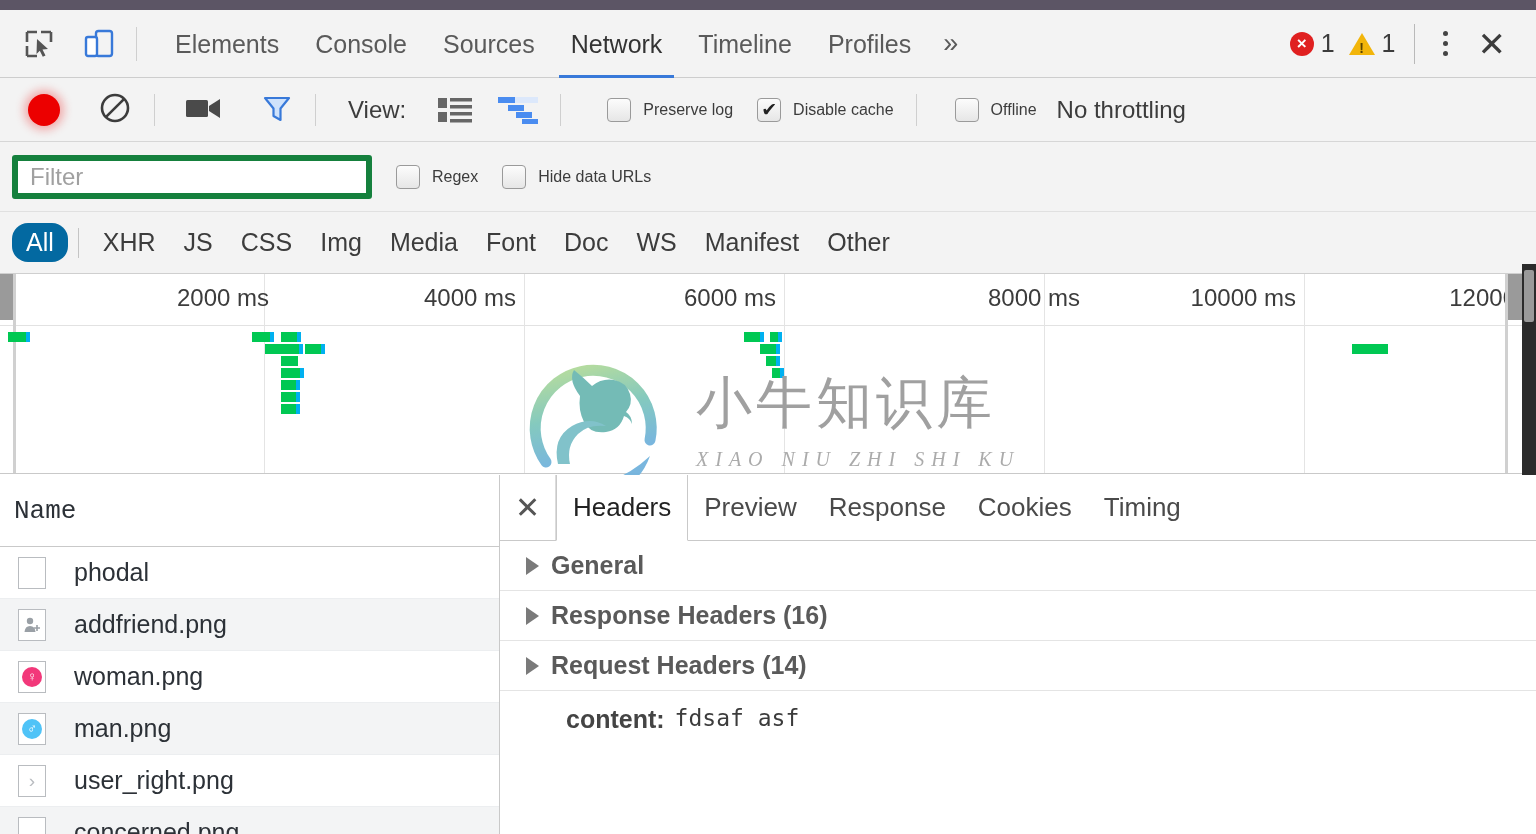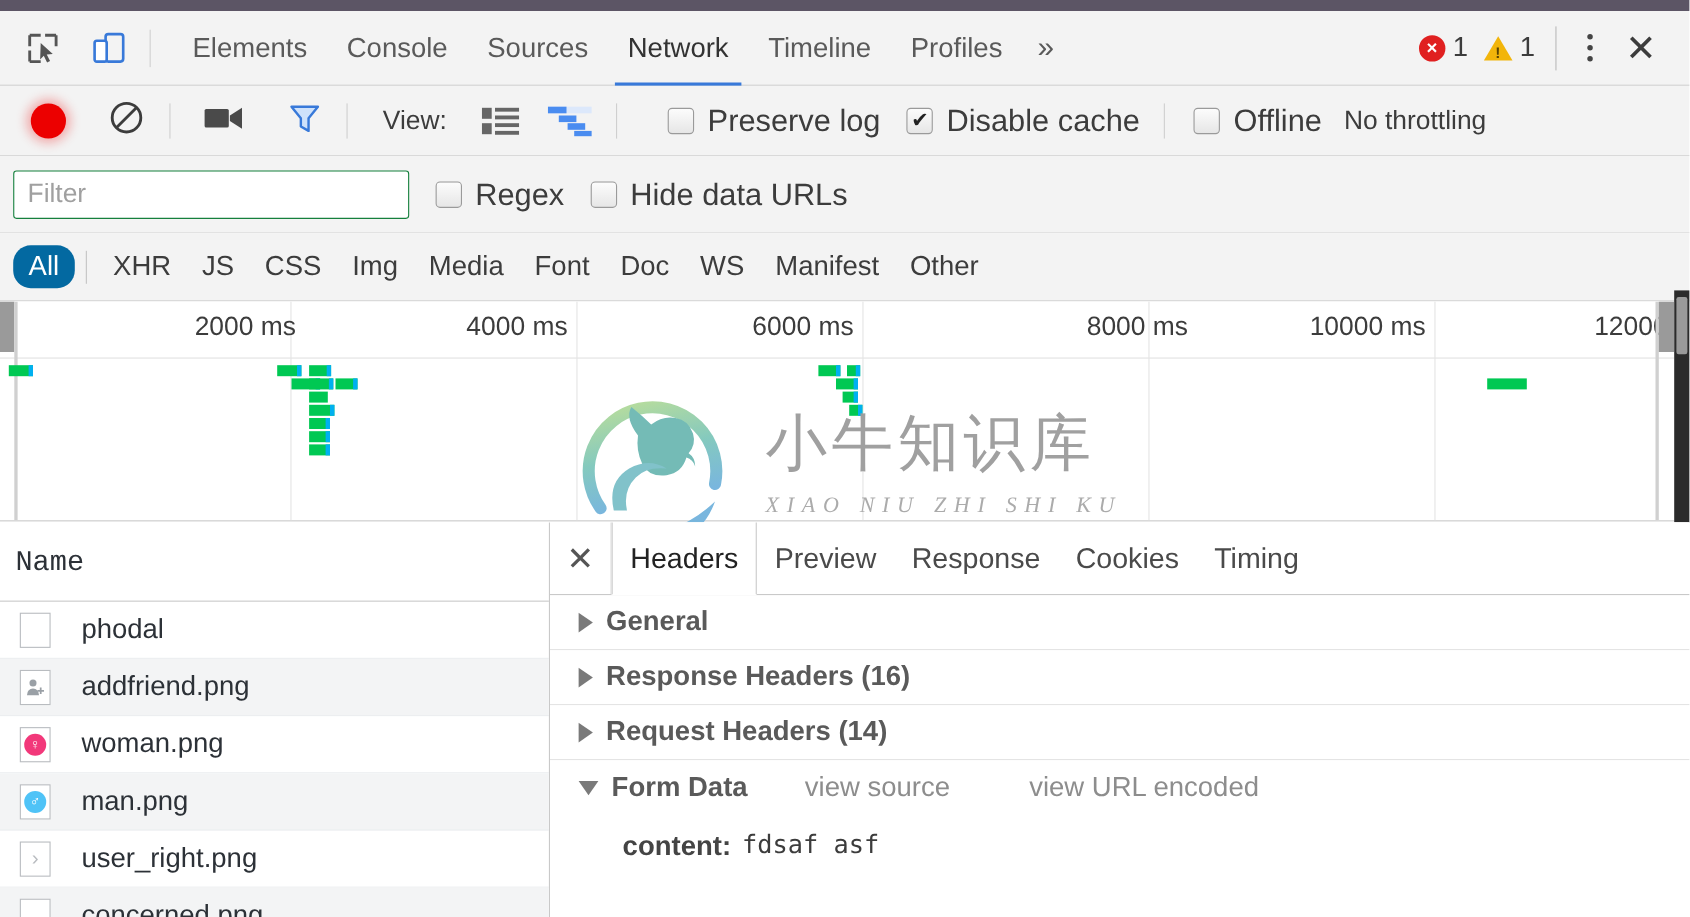--- a/index.html
+++ b/index.html
@@ -83,38 +83,38 @@
     background: #ec0000; margin-left: 28px;
     box-shadow: 0 0 10px 4px rgba(236,0,0,0.30);
   }
   .clear-ic { margin-left: 38px; }
   .nt-sep { width: 1px; height: 32px; background: #cfcfcf; margin: 0 22px; }
   .cam-ic { margin-left: 8px; }
   .funnel-ic { margin-left: 38px; }
   .viewlabel { font-size: 24px; color: #3c3c3c; margin: 0 6px 0 10px; }
   .viewbtn { margin-left: 26px; display: flex; align-items: center; }
   .cbwrap { display: flex; align-items: center; gap: 12px; margin-left: 24px; }
-  .cbwrap .lbl { font-size: 28px; color: #3c3c3c; white-space: nowrap; }
+  .cbwrap .lbl { font-size: 16px; color: #3c3c3c; white-space: nowrap; }
   .cbox {
     width: 24px; height: 24px; border: 1px solid #9a9a9a; border-radius: 4px;
     background: linear-gradient(#fcfcfc,#e6e6e6);
     display: flex; align-items: center; justify-content: center;
     font-size: 19px; color: #222; line-height: 1;
   }
   .throttle { font-size: 24px; color: #3c3c3c; margin-left: 20px; white-space: nowrap; }
 
   
   .filterrow {
     position: absolute; left: 0; top: 142px; width: 1536px; height: 70px;
     background: #f3f3f3; border-bottom: 1px solid #e0e0e0;
     display: flex; align-items: center;
   }
   .filterbox {
     margin-left: 12px; width: 360px; height: 44px;
-    border: 1px solid #15803d; border-radius: 3px; background: #fff;
+    border: 6px solid #15803d; border-radius: 3px; background: #fff;
     font-size: 24px; color: #333; padding: 0 12px;
     font-family: "Liberation Sans", sans-serif;
   }
   .filterbox::placeholder { color: #a0a0a0; }
 
   
   .typerow {
     position: absolute; left: 0; top: 212px; width: 1536px; height: 62px;
     background: #f3f3f3; border-bottom: 1px solid #cfcfcf;
     display: flex; align-items: center; padding-left: 12px;
@@ -348,21 +348,21 @@
       <div class="lbl">Preserve log</div>
     </div>
 
     <div class="cbwrap">
       <div class="cbox">✔</div>
       <div class="lbl">Disable cache</div>
     </div>
 
     <div class="nt-sep"></div>
 
-    <div class="cbwrap" style="margin-left:4px">
+    <div class="cbwrap" style="margin-left:16px">
       <div class="cbox"></div>
       <div class="lbl">Offline</div>
     </div>
 
     <div class="throttle">No throttling</div>
   </div>
 
   <div class="filterrow">
     <input class="filterbox" type="text" placeholder="Filter" style="">
 
@@ -561,26 +561,20 @@
       <div class="hsection">
         <span class="tri"></span>
         <span>Response Headers (16)</span>
       </div>
 
       <div class="hsection">
         <span class="tri"></span>
         <span>Request Headers (14)</span>
       </div>
 
-      <div class="hsection formdata-row">
-        <span class="tri down"></span>
-        <span style="margin-left:12px">Form Data</span>
-        <span class="fd-link" style="margin-left:52px">view source</span>
-        <span class="fd-link" style="margin-left:72px">view URL encoded</span>
-      </div>
 
       <div class="kvrow">
         <span class="kvkey">content:</span>
         <span class="kvval">fdsaf asf</span>
       </div>
     </div>
   </div>
 </div>
 
 </body></html>

